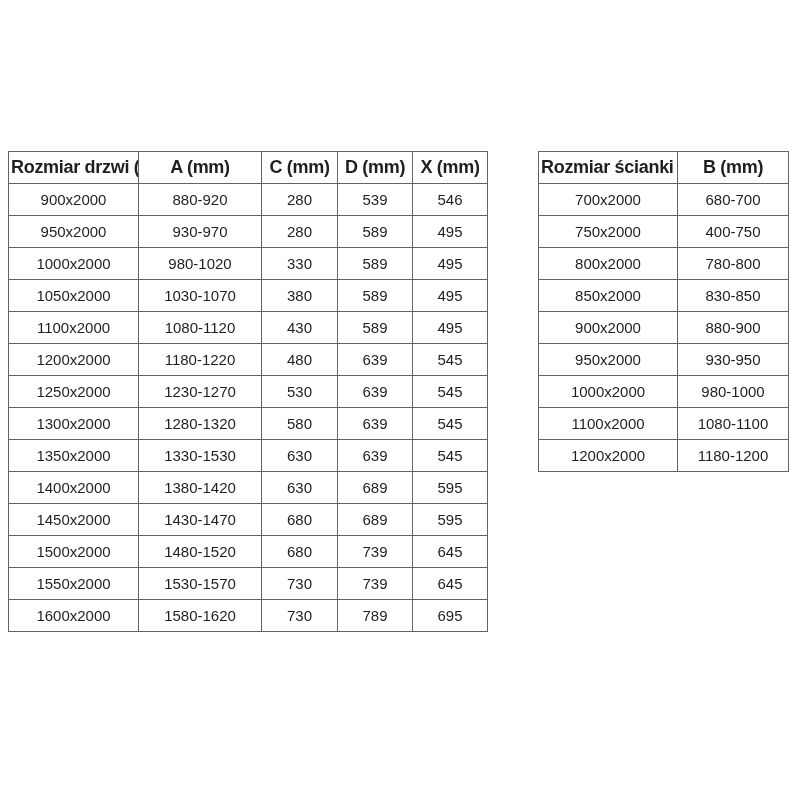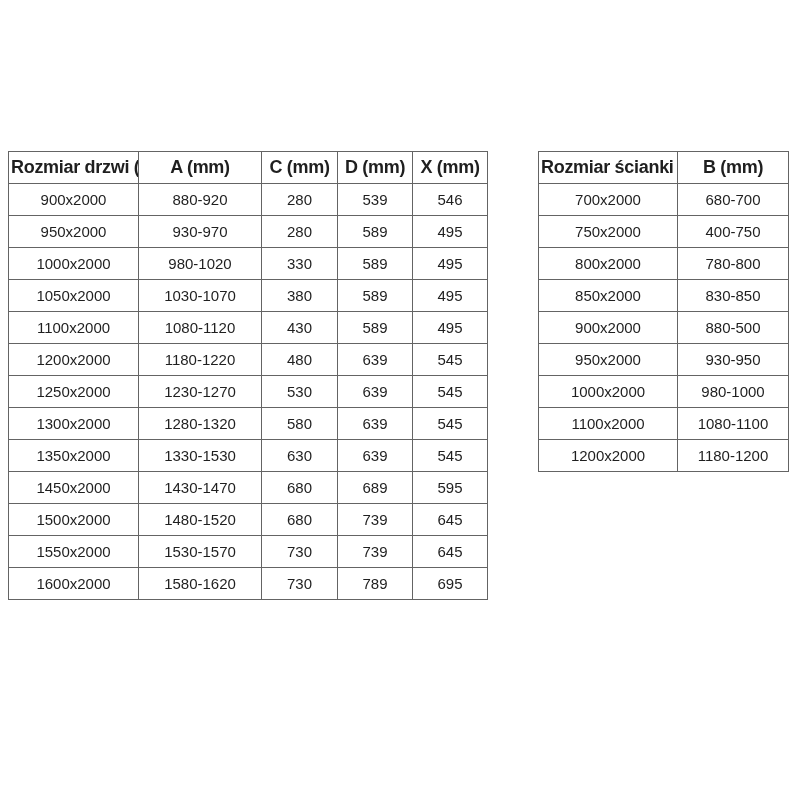--- a/index.html
+++ b/index.html
@@ -141,20 +141,27 @@
           <td>545</td>
         </tr>
         <tr>
           <td>1350x2000</td>
           <td>1330-1530</td>
           <td>630</td>
           <td>639</td>
           <td>545</td>
         </tr>
         <tr>
+          <td>1400x2000</td>
+          <td>1380-1420</td>
+          <td>630</td>
+          <td>689</td>
+          <td>595</td>
+        </tr>
+        <tr>
           <td>1450x2000</td>
           <td>1430-1470</td>
           <td>680</td>
           <td>689</td>
           <td>595</td>
         </tr>
         <tr>
           <td>1500x2000</td>
           <td>1480-1520</td>
           <td>680</td>
@@ -201,21 +208,21 @@
         <tr>
           <td>800x2000</td>
           <td>780-800</td>
         </tr>
         <tr>
           <td>850x2000</td>
           <td>830-850</td>
         </tr>
         <tr>
           <td>900x2000</td>
-          <td>880-500</td>
+          <td>880-900</td>
         </tr>
         <tr>
           <td>950x2000</td>
           <td>930-950</td>
         </tr>
         <tr>
           <td>1000x2000</td>
           <td>980-1000</td>
         </tr>
         <tr>

